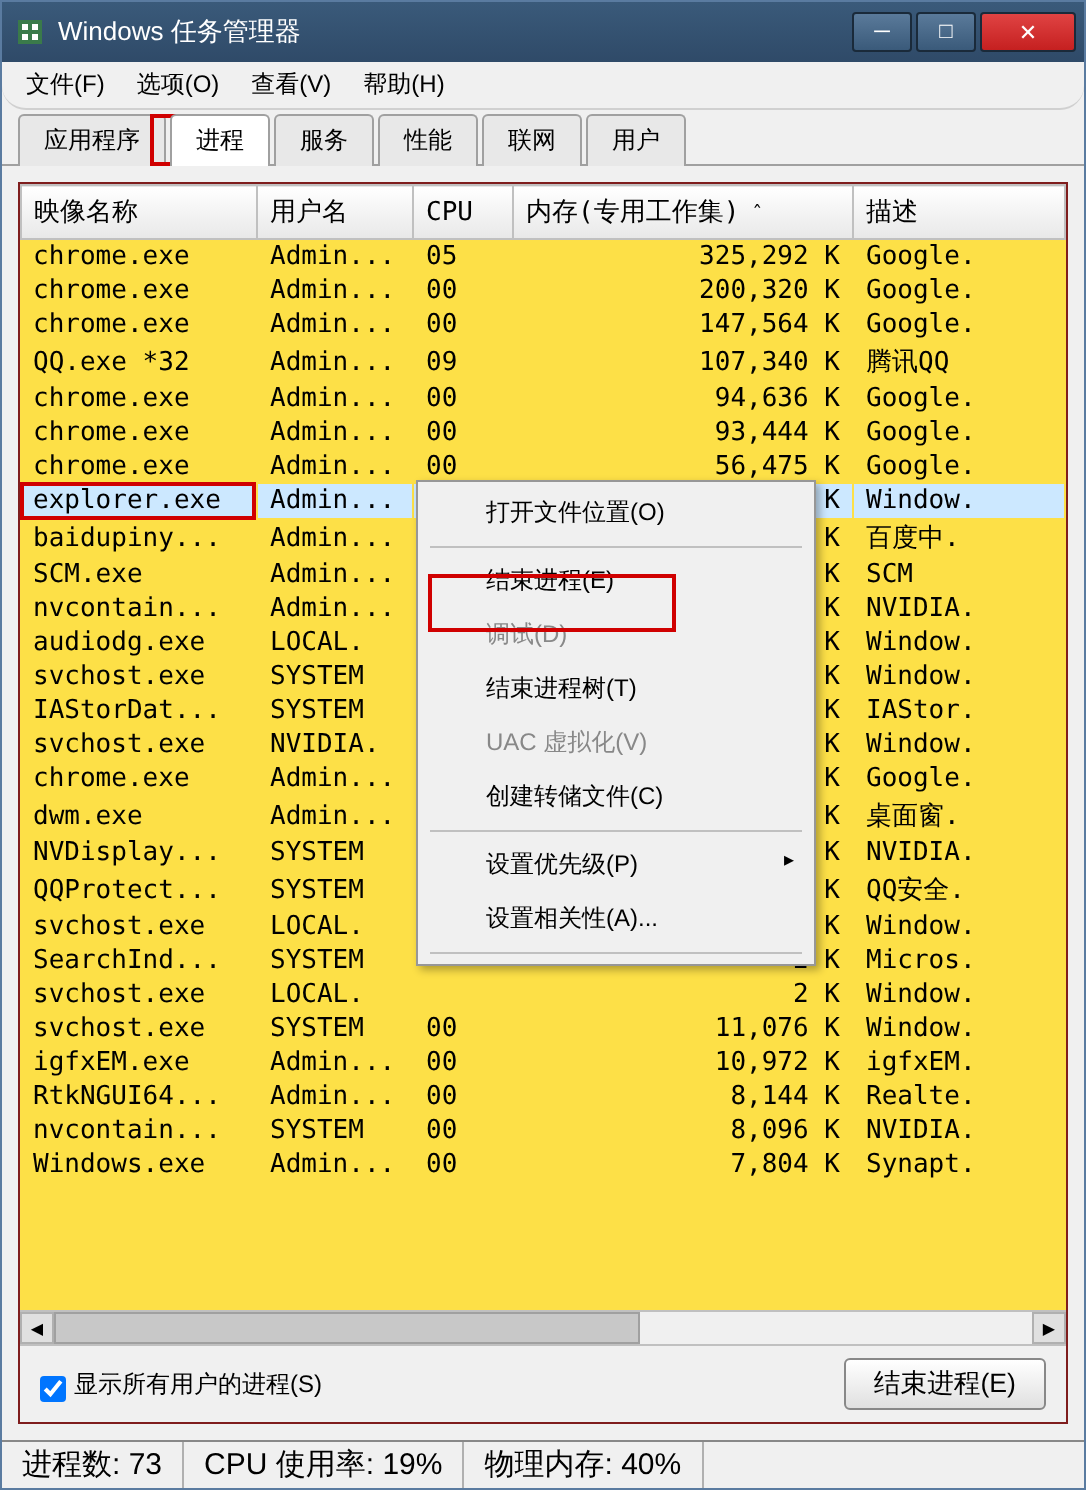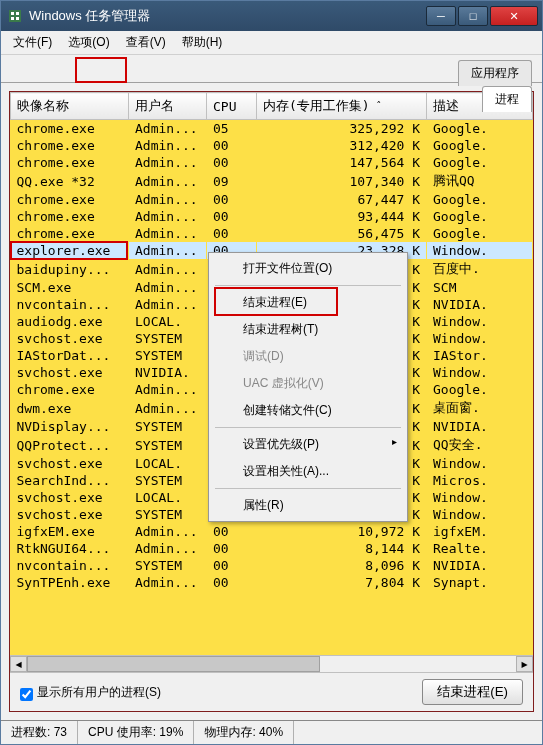--- a/index.html
+++ b/index.html
@@ -4,21 +4,21 @@
 <style>
 * { margin: 0; padding: 0; box-sizing: border-box; }
 body { font-family: "Microsoft YaHei", "SimSun", Tahoma, sans-serif; font-size: 12px; background: #fff; width: 543px; height: 745px; overflow: hidden; }
 .window { width: 543px; height: 745px; border: 1px solid #5a7ba0; background: #f0f0f0; display: flex; flex-direction: column; }
 .titlebar { height: 30px; background: linear-gradient(to bottom, #3a5a7a, #2f4a68); display: flex; align-items: center; padding: 0 4px; color: #fff; }
 .titlebar .icon { width: 16px; height: 16px; margin: 0 6px 0 2px; display: inline-block; }
 .titlebar .title { flex: 1; font-size: 13px; }
 .titlebar .controls { display: flex; gap: 2px; }
 .titlebar .ctrl { width: 30px; height: 20px; border: 1px solid #1a2a3a; background: linear-gradient(to bottom, #5a7a9a, #3a5a7a); border-radius: 2px; display: flex; align-items: center; justify-content: center; color: #fff; font-size: 11px; cursor: pointer; }
 .titlebar .ctrl.close { background: linear-gradient(to bottom, #e04343, #c52020); width: 48px; }
-.menubar { height: 24px; background: #f0f0f0; display: flex; align-items: center; padding: 0 4px; border-bottom: 1px solid #d0d0d0; }
+.menubar { height: 24px; background: #f0f0f0; display: flex; align-items: center; padding: 0 4px; border-bottom: 1px solid #d0d0d0; border-radius: 12px; }
 .menubar .menu { padding: 3px 8px; cursor: pointer; }
 .tabs { height: 28px; background: #f0f0f0; display: flex; align-items: flex-end; padding: 4px 8px 0 8px; border-bottom: 1px solid #a0a0a0; }
 .tabs .tab { padding: 4px 12px; border: 1px solid #a0a0a0; border-bottom: none; background: #e8e8e8; margin-right: 2px; cursor: pointer; border-radius: 3px 3px 0 0; position: relative; top: 1px; }
 .tabs .tab.active { background: #fff; z-index: 2; }
 .tab-hl { position: absolute; border: 2px solid #d00000; pointer-events: none; }
 .content { flex: 1; background: #fde047; margin: 8px; border: 1px solid #7f1d1d; display: flex; flex-direction: column; overflow: hidden; position: relative; }
 .table-wrap { flex: 1; overflow: auto; position: relative; }
 table { width: 100%; border-collapse: collapse; font-family: "SimSun", monospace; font-size: 13px; table-layout: fixed; }
 th { background: linear-gradient(to bottom, #fff, #e8e8e8); border: 1px solid #c0c0c0; padding: 4px 6px; text-align: left; font-weight: normal; position: sticky; top: 0; cursor: pointer; white-space: nowrap; overflow: hidden; }
 th.sorted::after { content: " ˆ"; font-size: 10px; }
@@ -32,21 +32,21 @@
 .context-menu .sep { height: 1px; background: #c0c0c0; margin: 3px 4px; }
 .context-menu .item.submenu::after { content: "▸"; position: absolute; right: 8px; font-size: 10px; }
 .ctx-hl { position: absolute; border: 2px solid #d00000; pointer-events: none; z-index: 101; }
 .footer-in { padding: 6px 10px; border-top: 1px solid #c0c0c0; display: flex; align-items: center; justify-content: space-between; background: #f0f0f0; }
 .footer-in label { display: flex; align-items: flex-end; gap: 4px; }
 .footer-in button { padding: 3px 14px; border: 1px solid #888; background: linear-gradient(to bottom,#fff,#e0e0e0); border-radius: 3px; cursor: pointer; }
 .scrollbar-h { height: 17px; background: #f0f0f0; border-top: 1px solid #c0c0c0; display: flex; }
 .scrollbar-h .arrow { width: 17px; background: #e0e0e0; border: 1px solid #b0b0b0; display:flex; align-items:center; justify-content:center; font-size:8px; cursor:pointer;}
 .scrollbar-h .track { flex:1; position:relative; }
 .scrollbar-h .thumb { position:absolute; left:0; top:0; bottom:0; width:60%; background:#c8c8c8; border:1px solid #a0a0a0; }
-.statusbar { height: 24px; background: #f0f0f0; border-top: 1px solid #888; display: flex; align-items: center; font-size: 12px; }
+.statusbar { height: 24px; background: #f0f0f0; border-top: 1px solid #888; display: flex; align-items: center; font-size: 15px; }
 .statusbar .cell { padding: 0 10px; border-right: 1px solid #b0b0b0; height: 100%; display: flex; align-items: center; }
 </style>
 </head>
 <body>
 
 <div class="window">
 
   <div class="titlebar">
     <span class="icon">
       <svg class="appicon" viewBox="0 0 16 16">
@@ -65,21 +65,21 @@
     </div>
   </div>
 
   <div class="menubar">
     <div class="menu">文件(F)</div>
     <div class="menu">选项(O)</div>
     <div class="menu">查看(V)</div>
     <div class="menu">帮助(H)</div>
   </div>
 
-  <div class="tabs" style="position:relative;flex-direction:column;">
+  <div class="tabs" style="position:relative;">
     <div class="tab">应用程序</div>
     <div class="tab active" id="tab-proc">进程</div>
     <div class="tab">服务</div>
     <div class="tab">性能</div>
     <div class="tab">联网</div>
     <div class="tab">用户</div>
     <div class="tab-hl" style="left:74px; top:2px; width:52px; height:26px;"></div>
   </div>
 
   <div class="content">
@@ -106,42 +106,42 @@
               <td>chrome.exe</td>
               <td>Admin...</td>
               <td>05</td>
               <td class="num">325,292 K</td>
               <td>Google.</td>
             </tr>
             <tr>
               <td>chrome.exe</td>
               <td>Admin...</td>
               <td>00</td>
-              <td class="num">312,420 K</td>
+              <td class="num">200,320 K</td>
               <td>Google.</td>
             </tr>
             <tr>
               <td>chrome.exe</td>
               <td>Admin...</td>
               <td>00</td>
               <td class="num">147,564 K</td>
               <td>Google.</td>
             </tr>
             <tr>
               <td>QQ.exe *32</td>
               <td>Admin...</td>
               <td>09</td>
               <td class="num">107,340 K</td>
               <td>腾讯QQ</td>
             </tr>
             <tr>
               <td>chrome.exe</td>
               <td>Admin...</td>
               <td>00</td>
-              <td class="num">67,447 K</td>
+              <td class="num">94,636 K</td>
               <td>Google.</td>
             </tr>
             <tr>
               <td>chrome.exe</td>
               <td>Admin...</td>
               <td>00</td>
               <td class="num">93,444 K</td>
               <td>Google.</td>
             </tr>
             <tr>
@@ -278,43 +278,42 @@
               <td>Realte.</td>
             </tr>
             <tr>
               <td>nvcontain...</td>
               <td>SYSTEM</td>
               <td>00</td>
               <td class="num">8,096 K</td>
               <td>NVIDIA.</td>
             </tr>
             <tr>
-              <td>SynTPEnh.exe</td>
+              <td>Windows.exe</td>
               <td>Admin...</td>
               <td>00</td>
               <td class="num">7,804 K</td>
               <td>Synapt.</td>
             </tr>
           </tbody>
       </table>
       <div class="row-hl" id="rowhl" style="left: 0px; top: 149px; width: 118px; height: 19px;"></div>
 
-      <div class="context-menu" id="ctxmenu" style="left:198px; top:160px;">
+      <div class="context-menu" id="ctxmenu" style="left:198px; top:148px;">
         <div class="item">打开文件位置(O)</div>
         <div class="sep"></div>
         <div class="item" id="ctx-end">结束进程(E)</div>
+        <div class="item disabled">调试(D)</div>
         <div class="item">结束进程树(T)</div>
-        <div class="item disabled">调试(D)</div>
         <div class="item disabled">UAC 虚拟化(V)</div>
         <div class="item">创建转储文件(C)</div>
         <div class="sep"></div>
         <div class="item submenu">设置优先级(P)</div>
         <div class="item">设置相关性(A)...</div>
         <div class="sep"></div>
-        <div class="item">属性(R)</div>
       </div>
       <div class="ctx-hl" id="ctxhl" style="left: 204px; top: 195px; width: 124px; height: 29px;"></div>
     </div>
 
     <div class="scrollbar-h">
       <div class="arrow">◀</div>
       <div class="track">
           <div class="thumb"></div>
         </div>
       <div class="arrow">▶</div>

